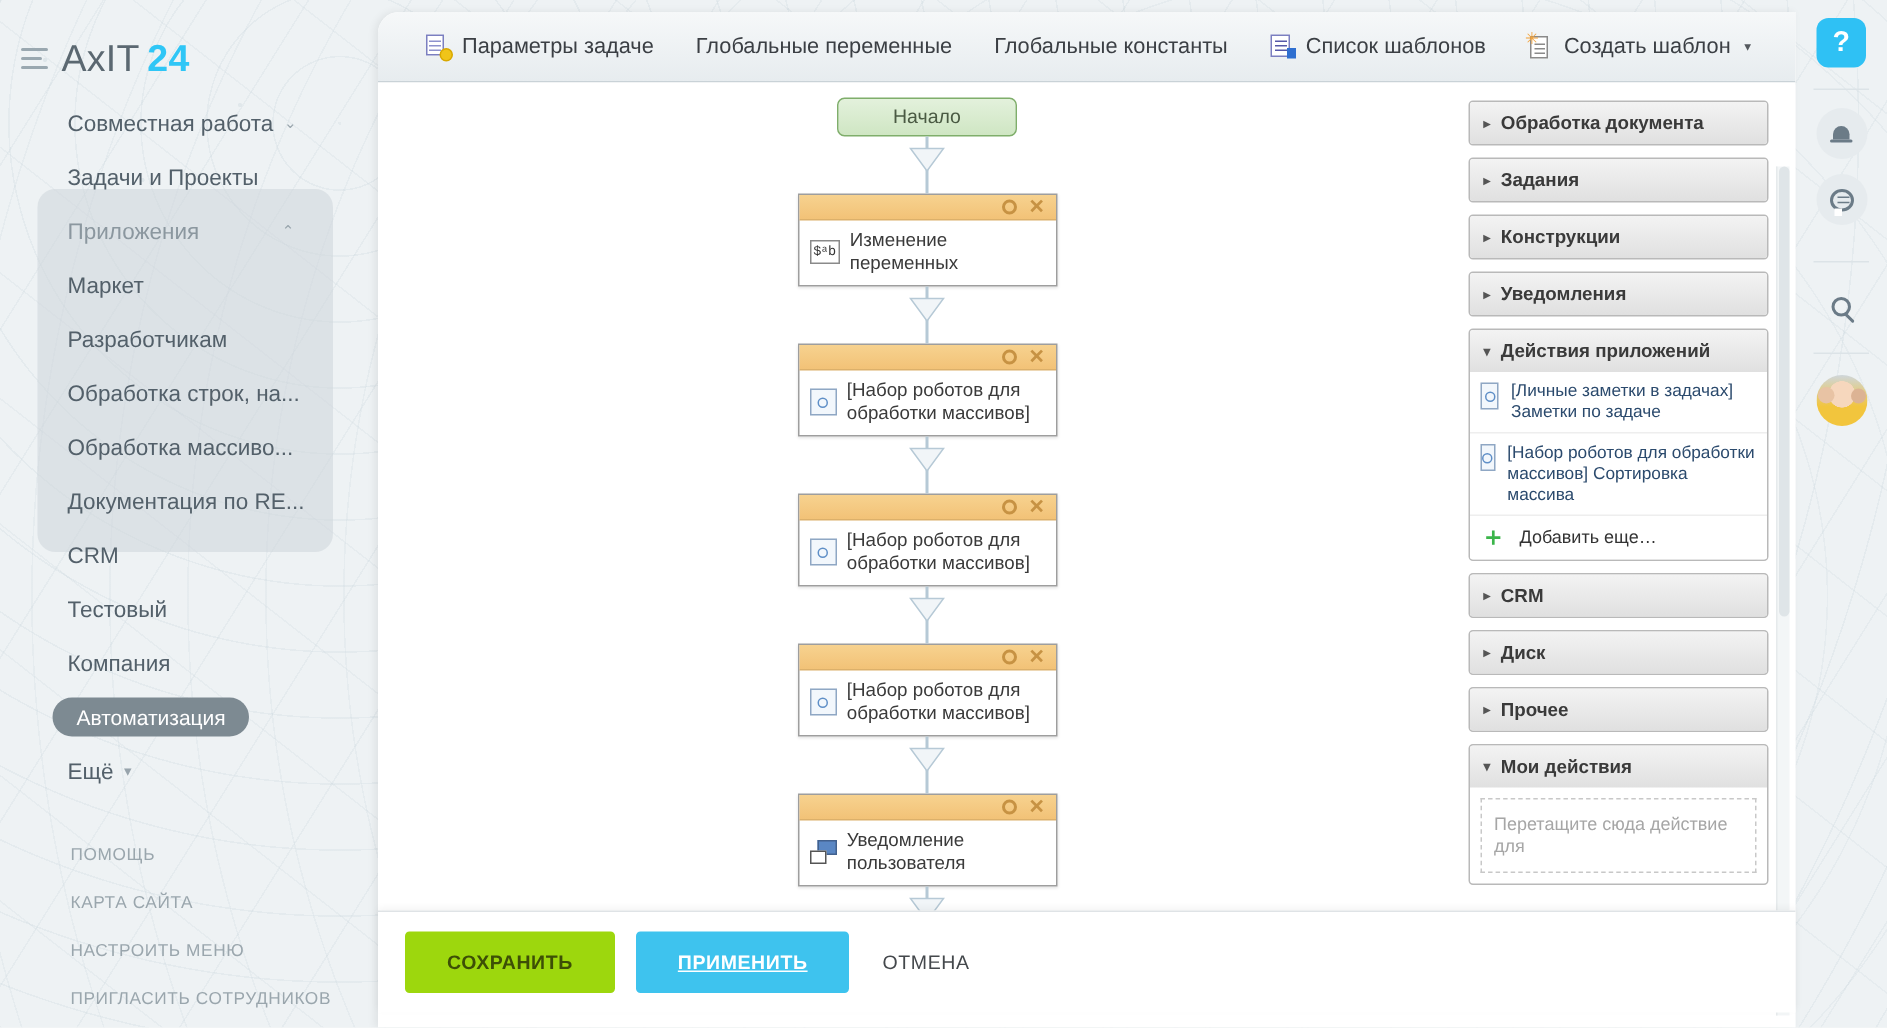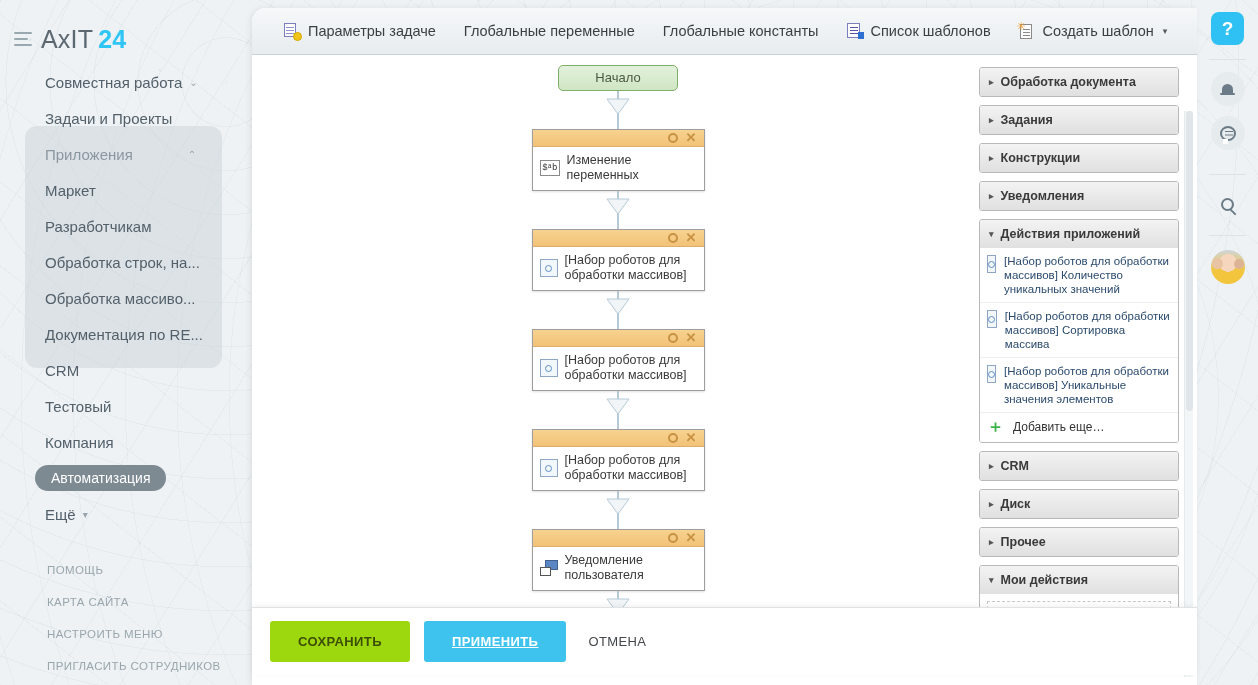--- a/index.html
+++ b/index.html
@@ -590,34 +590,28 @@
         <div class="acc">
           <div class="acc-head">
             <span class="tri">▾</span>
             <span>Действия приложений</span>
           </div>
           <div class="acc-body">
             <div class="act-row">
               <span class="nic-app">
                   <i></i>
                 </span>
-              <span>[Набор роботов для обработки массивов] Количество уникальных значений</span>
+              <span>[Личные заметки в задачах] Заметки по задаче</span>
             </div>
             <div class="act-row">
               <span class="nic-app">
                   <i></i>
                 </span>
               <span>[Набор роботов для обработки массивов] Сортировка массива</span>
             </div>
-            <div class="act-row">
-              <span class="nic-app">
-                  <i></i>
-                </span>
-              <span>[Набор роботов для обработки массивов] Уникальные значения элементов</span>
-            </div>
             <div class="add-row">
               <span class="plus">＋</span>
               <span>Добавить еще…</span>
             </div>
           </div>
         </div>
 
         <div class="acc">
           <div class="acc-head">
             <span class="tri">▸</span>

